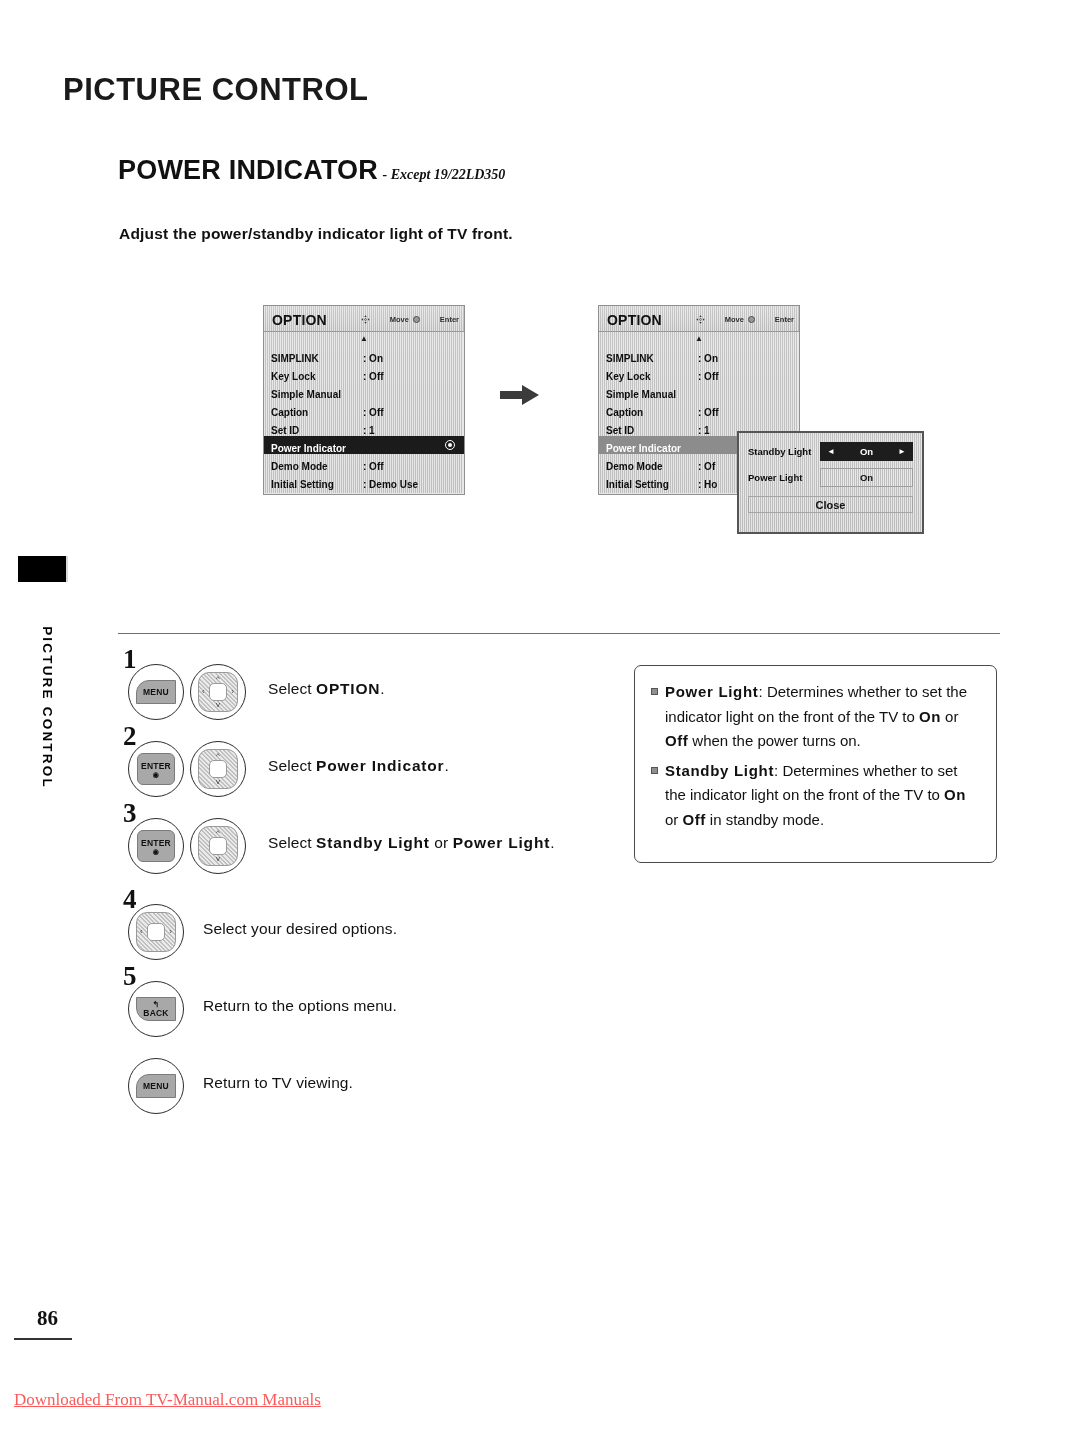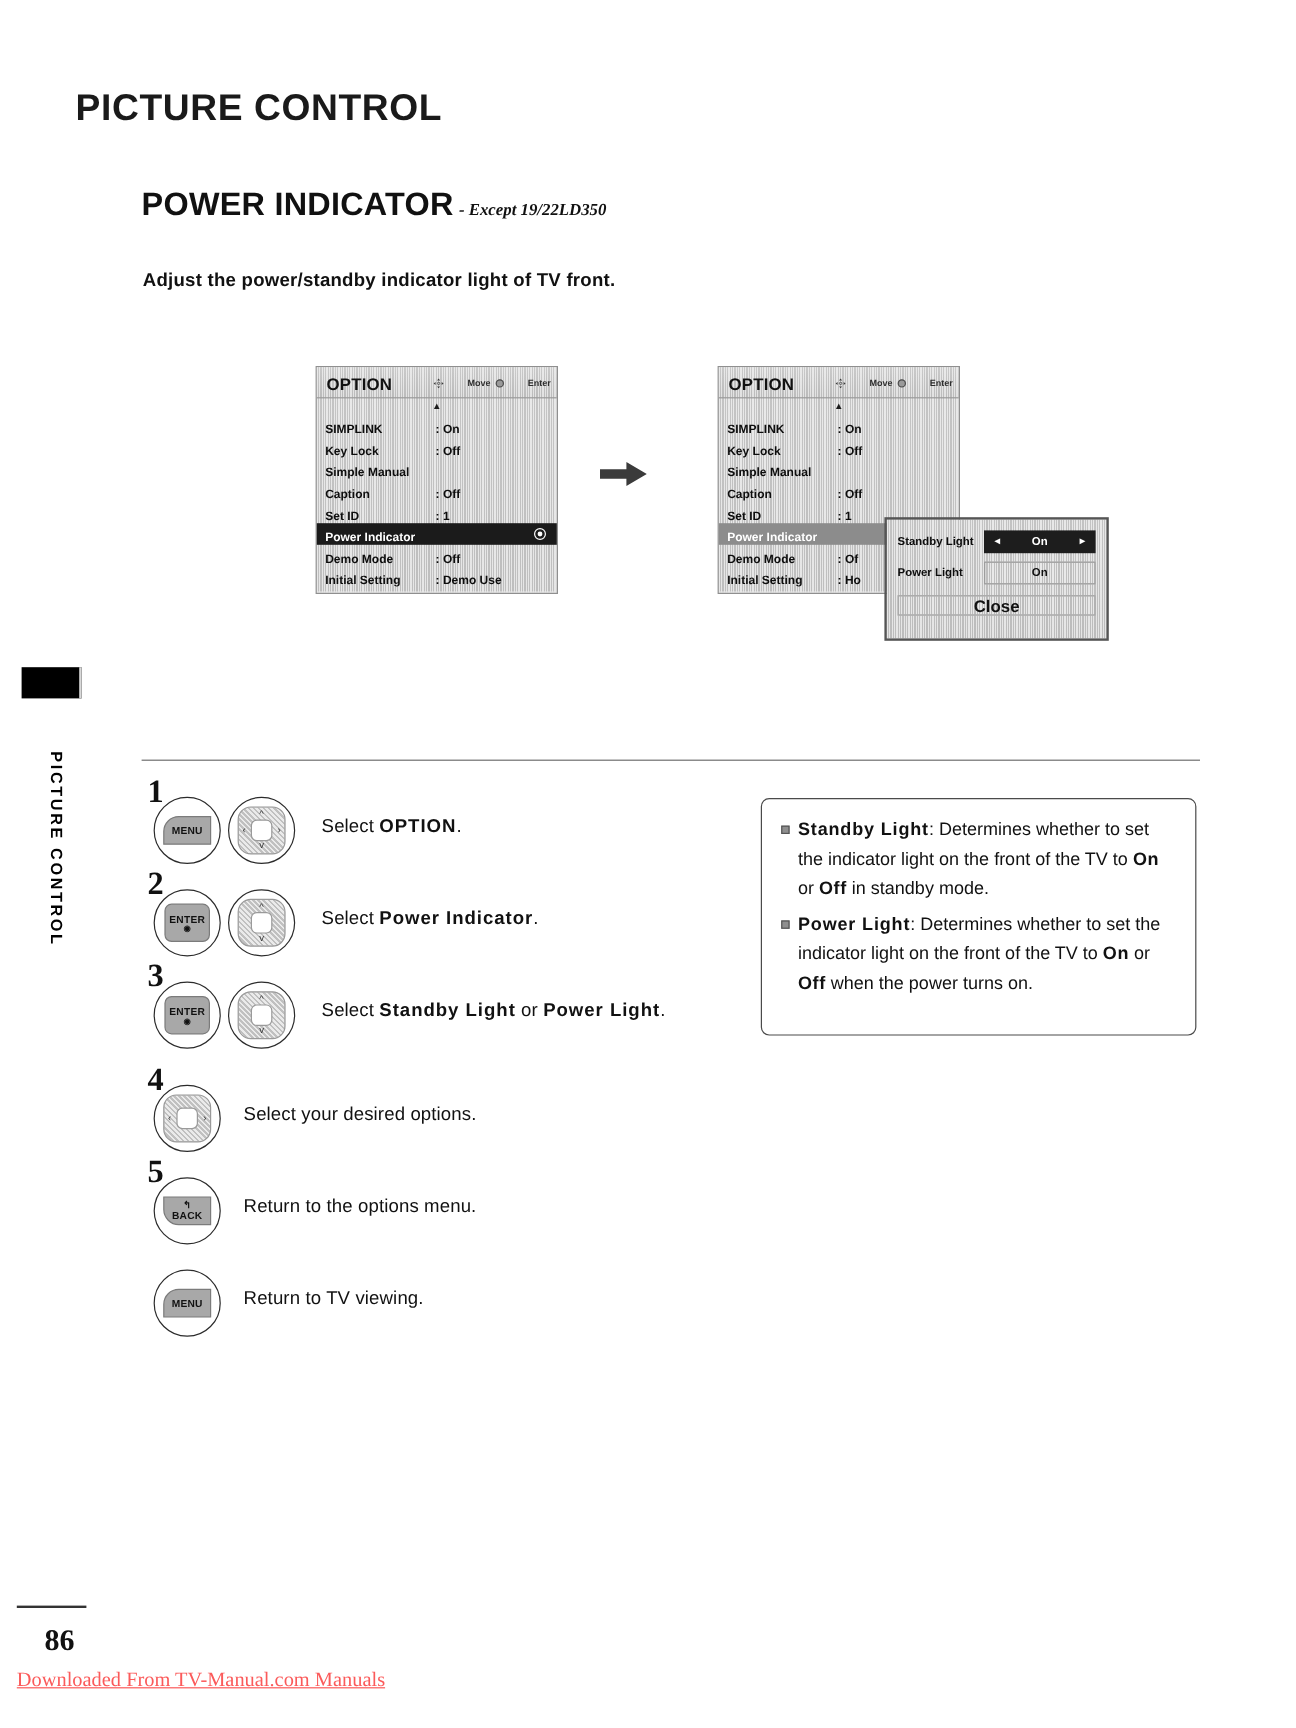--- a/index.html
+++ b/index.html
@@ -142,21 +142,21 @@
     background:
       repeating-linear-gradient(90deg, rgba(255,255,255,.6) 0 1px, rgba(0,0,0,.05) 1px 2px),
       #c9c9c9;
     color:#111; border:1px solid #9d9d9d;
   }
   .pop-ctl .ar-l { position:absolute; left:7px; top:50%; transform:translateY(-50%); font-size:8px; }
   .pop-ctl .ar-r { position:absolute; right:7px; top:50%; transform:translateY(-50%); font-size:8px; }
   .pop-close {
     margin-top:9px; height:17px;
     display:flex; align-items:center; justify-content:center;
-    font-size:14px; font-weight:bold; color:#111;
+    font-size:11px; font-weight:bold; color:#111;
     background:
       repeating-linear-gradient(90deg, rgba(255,255,255,.6) 0 1px, rgba(0,0,0,.05) 1px 2px),
       #c6c6c6;
     border:1px solid #a5a5a5;
   }
 
   
   .divider {
     position:absolute; left:118px; top:633px; width:882px; height:1px;
     background:#6f6f6f;
@@ -231,22 +231,22 @@
   }
   .note-text { font-size:15px; line-height:24.5px; color:#111; }
   .note-text b { font-weight:bold; letter-spacing:.7px; }
   .note-text .kw { font-weight:bold; letter-spacing:.5px; }
 
   
   .foot-rule {
     position:absolute; left:14px; top:1338px; width:58px; height:1.5px; background:#333;
   }
   .page-no {
-    position:absolute; left:37px; top:1354px;
-    font-size:25px; font-weight:bold; color:#111;
+    position:absolute; left:37px; top:1306px;
+    font-size:21px; font-weight:bold; color:#111;
     font-family:"Liberation Serif", serif;
   }
   .dl-note {
     position:absolute; left:14px; top:1390px;
     font-size:17px; color:#fb5a5a; text-decoration:underline;
     font-family:"Liberation Serif", serif;
   }
 </style>
 </head>
 <body>
@@ -488,23 +488,23 @@
       </div>
     </div>
     <div class="step-text one-btn">Return to TV viewing.</div>
   </div>
 
 </div>
 
 <div class="notebox">
   <div class="note-item">
     <span class="note-bullet"></span>
-    <span class="note-text"><b>Standby Light</b><span>: Determines whether to set the indicator light on the front of the TV to </span><span class="kw">On</span><span> or </span><span class="kw">Off</span><span> in standby mode.</span></span>
+    <span class="note-text"><b>Power Light</b><span>: Determines whether to set the indicator light on the front of the TV to </span><span class="kw">On</span><span> or </span><span class="kw">Off</span><span> when the power turns on.</span></span>
   </div>
   <div class="note-item">
     <span class="note-bullet"></span>
-    <span class="note-text"><b>Power Light</b><span>: Determines whether to set the indicator light on the front of the TV to </span><span class="kw">On</span><span> or </span><span class="kw">Off</span><span> when the power turns on.</span></span>
+    <span class="note-text"><b>Standby Light</b><span>: Determines whether to set the indicator light on the front of the TV to </span><span class="kw">On</span><span> or </span><span class="kw">Off</span><span> in standby mode.</span></span>
   </div>
 </div>
 
 <div class="foot-rule"></div>
 <div class="page-no">86</div>
 <div class="dl-note">Downloaded From TV-Manual.com Manuals</div>
 
 </body></html>

